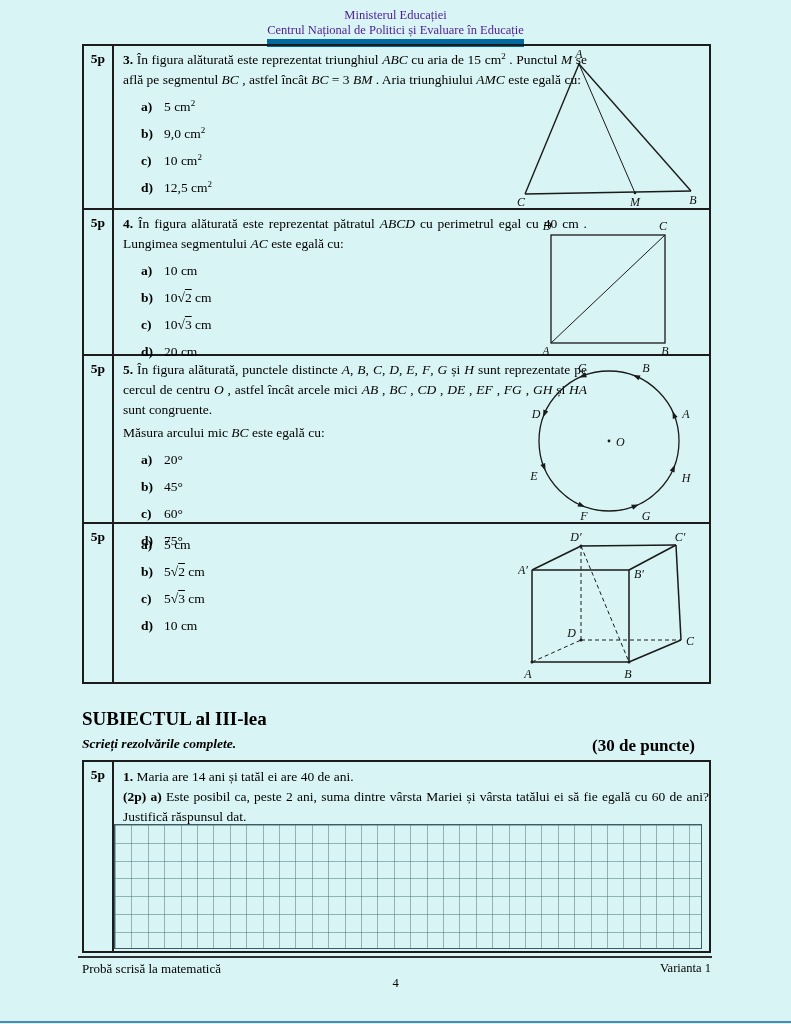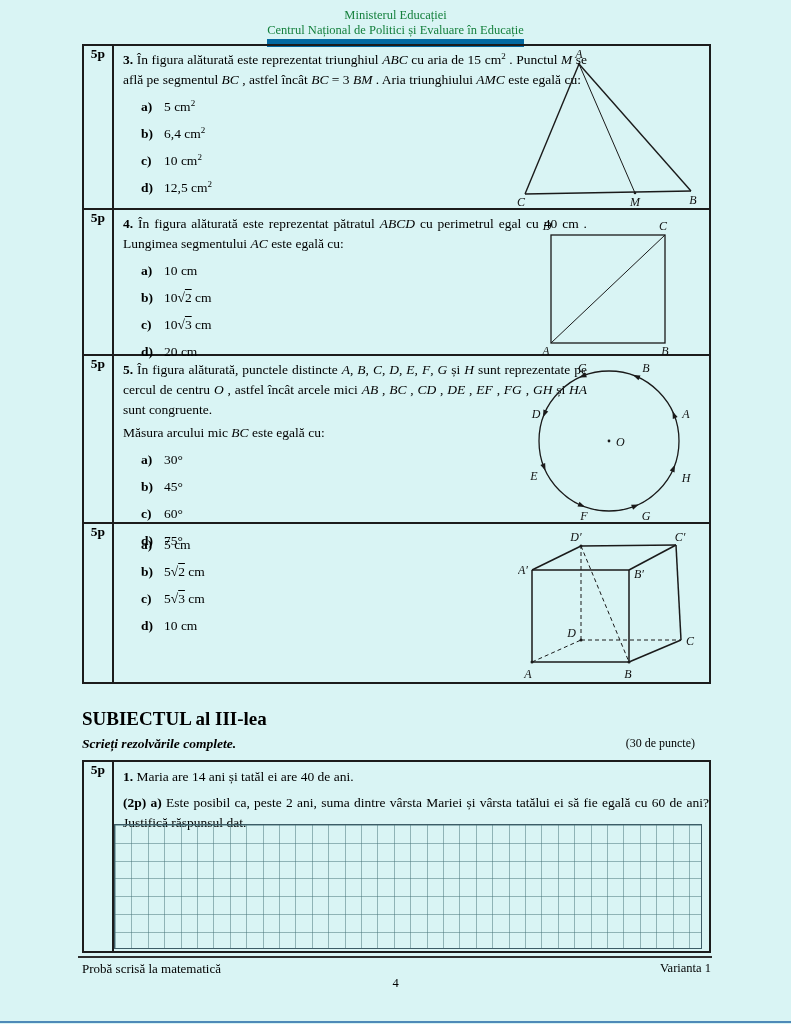--- a/index.html
+++ b/index.html
@@ -3,31 +3,31 @@
 <meta charset="utf-8">
 <style>
   html,body { margin:0; padding:0; }
   .page {
     position:relative; width:791px; height:1024px;
     background:#d9f4f4; overflow:hidden;
     font-family:"Liberation Serif", serif; color:#000;
   }
   
   .header { position:absolute; top:8px; left:0; width:100%; text-align:center;
-            color:#15803d; font-size:12.5px; line-height:15px; }
+            color:#4c1d95; font-size:12.5px; line-height:15px; }
   .header .l2 { display:inline-block; border-bottom:8px solid #0369a1; padding-bottom:1px; }
 
   
   .qtable { position:absolute; left:82px; top:44px; width:629px;
             border:2px solid #1c1c1c; box-sizing:border-box; }
   .qrow { position:relative; display:flex; border-bottom:2px solid #1c1c1c; box-sizing:border-box; }
   .qrow:last-child { border-bottom:none; }
   .h1{height:164px} .h2{height:146px} .h3{height:168px} .h4{height:158px}
   .pts { flex:0 0 30px; width:30px; border-right:2px solid #1c1c1c;
-         text-align:center; font-weight:bold; font-size:13.5px; box-sizing:border-box; }
+         text-align:center; font-weight:bold; font-size:13.5px; padding-top:5px; box-sizing:border-box; }
   .qcell { flex:1; padding:4px 8px 0 9px; font-size:13.5px; line-height:20px; box-sizing:border-box; }
   .qbody { text-align:justify; margin-right:114px; }
   .qbody2 { margin-top:3px; }
   .opts { margin:7px 0 0 18px; }
   .opt { display:flex; margin-bottom:7px; align-items:baseline; }
   .opt .letter { font-weight:bold; flex:0 0 23px; width:23px; }
   
   .seg-i { font-style:italic; }
   .seg-b { font-weight:bold; }
   .seg-sup { vertical-align:super; font-size:9px; line-height:0; }
@@ -38,28 +38,28 @@
   #fig3 { top:2px; right:4px; }
   #fig4 { top:10px; right:1px; }
   #fig5 { top:4px; right:6px; }
   #fig6 { top:8px; right:1px; }
   .fig line, .fig rect, .fig circle.ring, .fig path.edge { stroke:#1a1a1a; fill:none; }
   .fig text { font-family:"Liberation Serif", serif; font-style:italic; font-size:12px; fill:#111; }
 
   
   .sec3-title { position:absolute; left:82px; top:708px; font-weight:bold; font-size:19px; }
   .sec3-instr { position:absolute; left:82px; top:736px; font-weight:bold; font-style:italic; font-size:13.5px; }
-  .sec3-pts   { position:absolute; right:96px; top:736px; font-weight:normal; font-size:12px; }
+  .sec3-pts   { position:absolute; right:96px; top:736px; font-weight:bold; font-size:17px; }
 
   
   .p1table { position:absolute; left:82px; top:760px; width:629px; height:193px;
              border:2px solid #1c1c1c; box-sizing:border-box; display:flex; }
   .p1cell { flex:1; position:relative; padding:5px 0 0 9px;
             font-size:13.5px; line-height:20px; box-sizing:border-box; }
-  .p1a { margin-top:6px; text-align:justify; }
+  .p1a { text-align:justify; }
   .grid { position:absolute; left:0; top:62px; right:7px; bottom:2px;
           border:1px solid #3d5c66;
           background-image:
             repeating-linear-gradient(to right,  rgba(70,115,120,0.5) 0px, rgba(70,115,120,0.5) 1px, transparent 1px, transparent 16.4px),
             repeating-linear-gradient(to bottom, rgba(70,115,120,0.5) 0px, rgba(70,115,120,0.5) 1px, transparent 1px, transparent 17.8px); }
 
   
   .footer-rule { position:absolute; left:78px; top:956px; width:634px; border-top:2px solid #2e2e2e; }
   .footer-left { position:absolute; left:82px;  top:961px; font-size:13px; }
   .footer-right{ position:absolute; right:80px; top:961px; font-size:12.5px; }
@@ -82,21 +82,21 @@
       <div class="pts">5p</div>
       <div class="qcell">
         <div class="qbody"><span class="seg-b">3.</span><span> În figura alăturată este reprezentat triunghiul </span><span class="seg-i">ABC</span><span> cu aria de 15 cm</span><span class="seg-sup">2</span><span> . Punctul </span><span class="seg-i">M</span><span> se află pe segmentul </span><span class="seg-i">BC</span><span> , astfel încât </span><span class="seg-i">BC</span><span> = 3 </span><span class="seg-i">BM</span><span> . Aria triunghiului </span><span class="seg-i">AMC</span><span> este egală cu:</span></div>
         <div class="opts">
           <div class="opt">
             <span class="letter">a)</span>
             <span class="val"><span>5 cm</span><span class="seg-sup">2</span></span>
           </div>
           <div class="opt">
             <span class="letter">b)</span>
-            <span class="val"><span>6,4 cm</span><span class="seg-sup">2</span></span>
+            <span class="val"><span>9,0 cm</span><span class="seg-sup">2</span></span>
           </div>
           <div class="opt">
             <span class="letter">c)</span>
             <span class="val"><span>10 cm</span><span class="seg-sup">2</span></span>
           </div>
           <div class="opt">
             <span class="letter">d)</span>
             <span class="val"><span>12,5 cm</span><span class="seg-sup">2</span></span>
           </div>
         </div>
@@ -153,21 +153,21 @@
     </div>
 
     <div class="qrow h3">
       <div class="pts">5p</div>
       <div class="qcell">
         <div class="qbody"><span class="seg-b">5.</span><span> În figura alăturată, punctele distincte </span><span class="seg-i">A</span><span>, </span><span class="seg-i">B</span><span>, </span><span class="seg-i">C</span><span>, </span><span class="seg-i">D</span><span>, </span><span class="seg-i">E</span><span>, </span><span class="seg-i">F</span><span>, </span><span class="seg-i">G</span><span> și </span><span class="seg-i">H</span><span> sunt reprezentate pe cercul de centru </span><span class="seg-i">O</span><span> , astfel încât arcele mici </span><span class="seg-i">AB</span><span> , </span><span class="seg-i">BC</span><span> , </span><span class="seg-i">CD</span><span> , </span><span class="seg-i">DE</span><span> , </span><span class="seg-i">EF</span><span> , </span><span class="seg-i">FG</span><span> , </span><span class="seg-i">GH</span><span> și </span><span class="seg-i">HA</span><span> sunt congruente.</span></div>
         <div class="qbody qbody2"><span>Măsura arcului mic </span><span class="seg-i">BC</span><span> este egală cu:</span></div>
         <div class="opts">
           <div class="opt">
             <span class="letter">a)</span>
-            <span class="val"><span>30°</span></span>
+            <span class="val"><span>20°</span></span>
           </div>
           <div class="opt">
             <span class="letter">b)</span>
             <span class="val"><span>45°</span></span>
           </div>
           <div class="opt">
             <span class="letter">c)</span>
             <span class="val"><span>60°</span></span>
           </div>
           <div class="opt">

